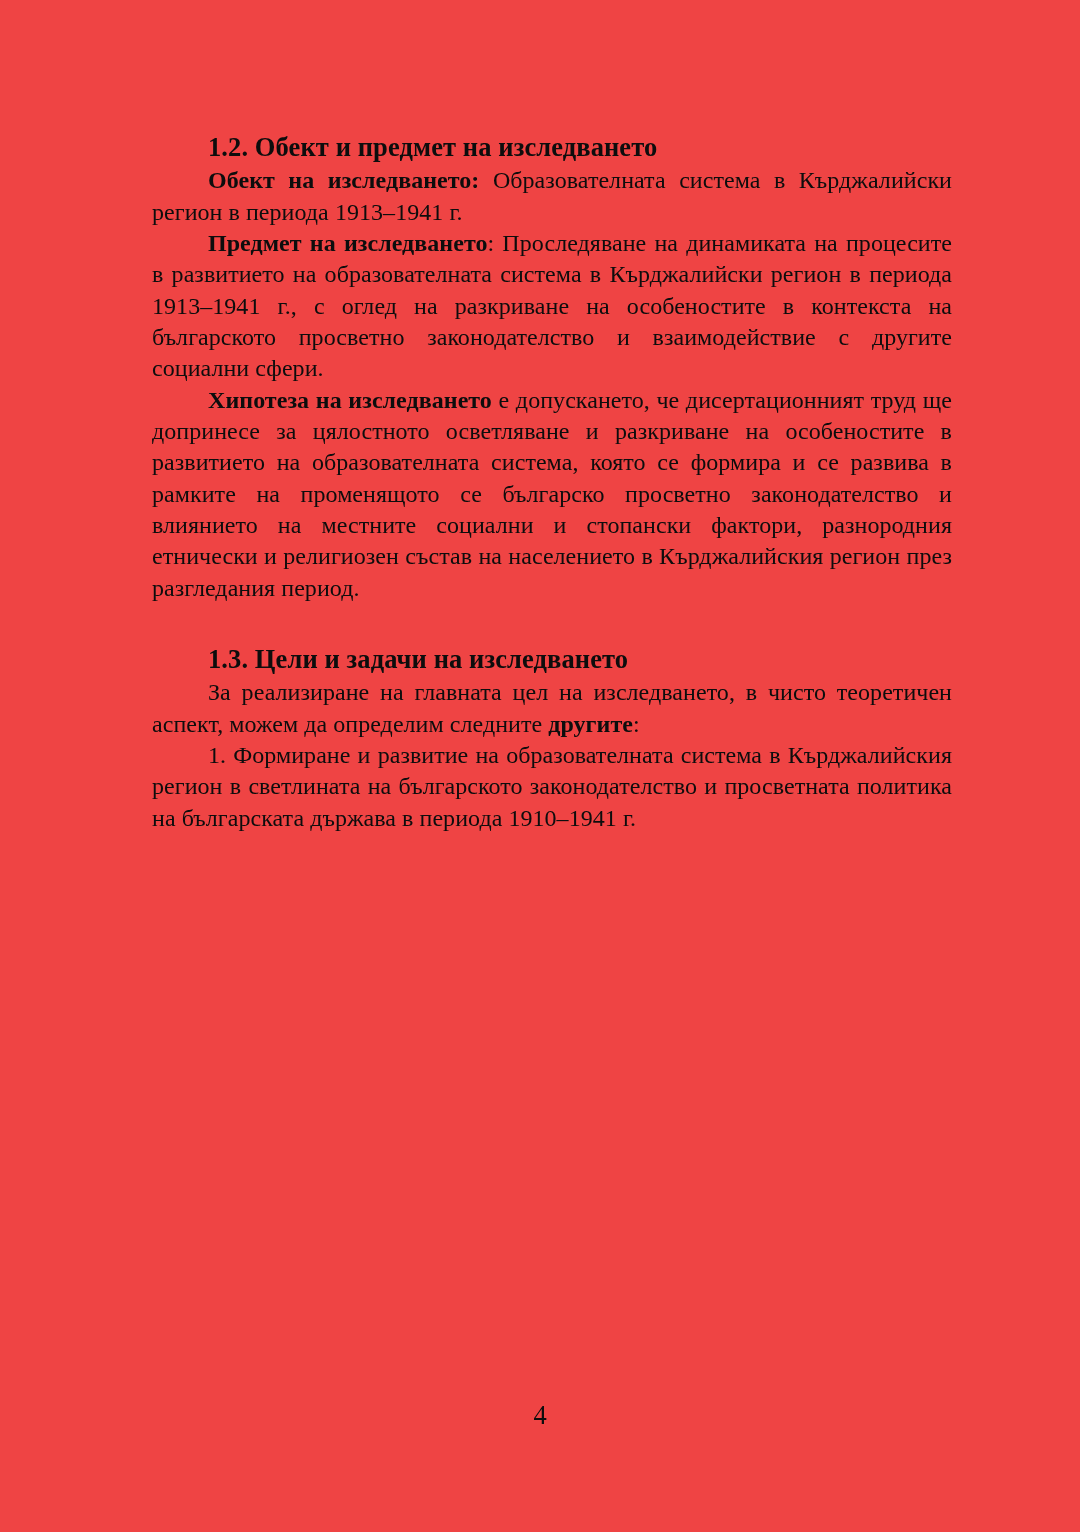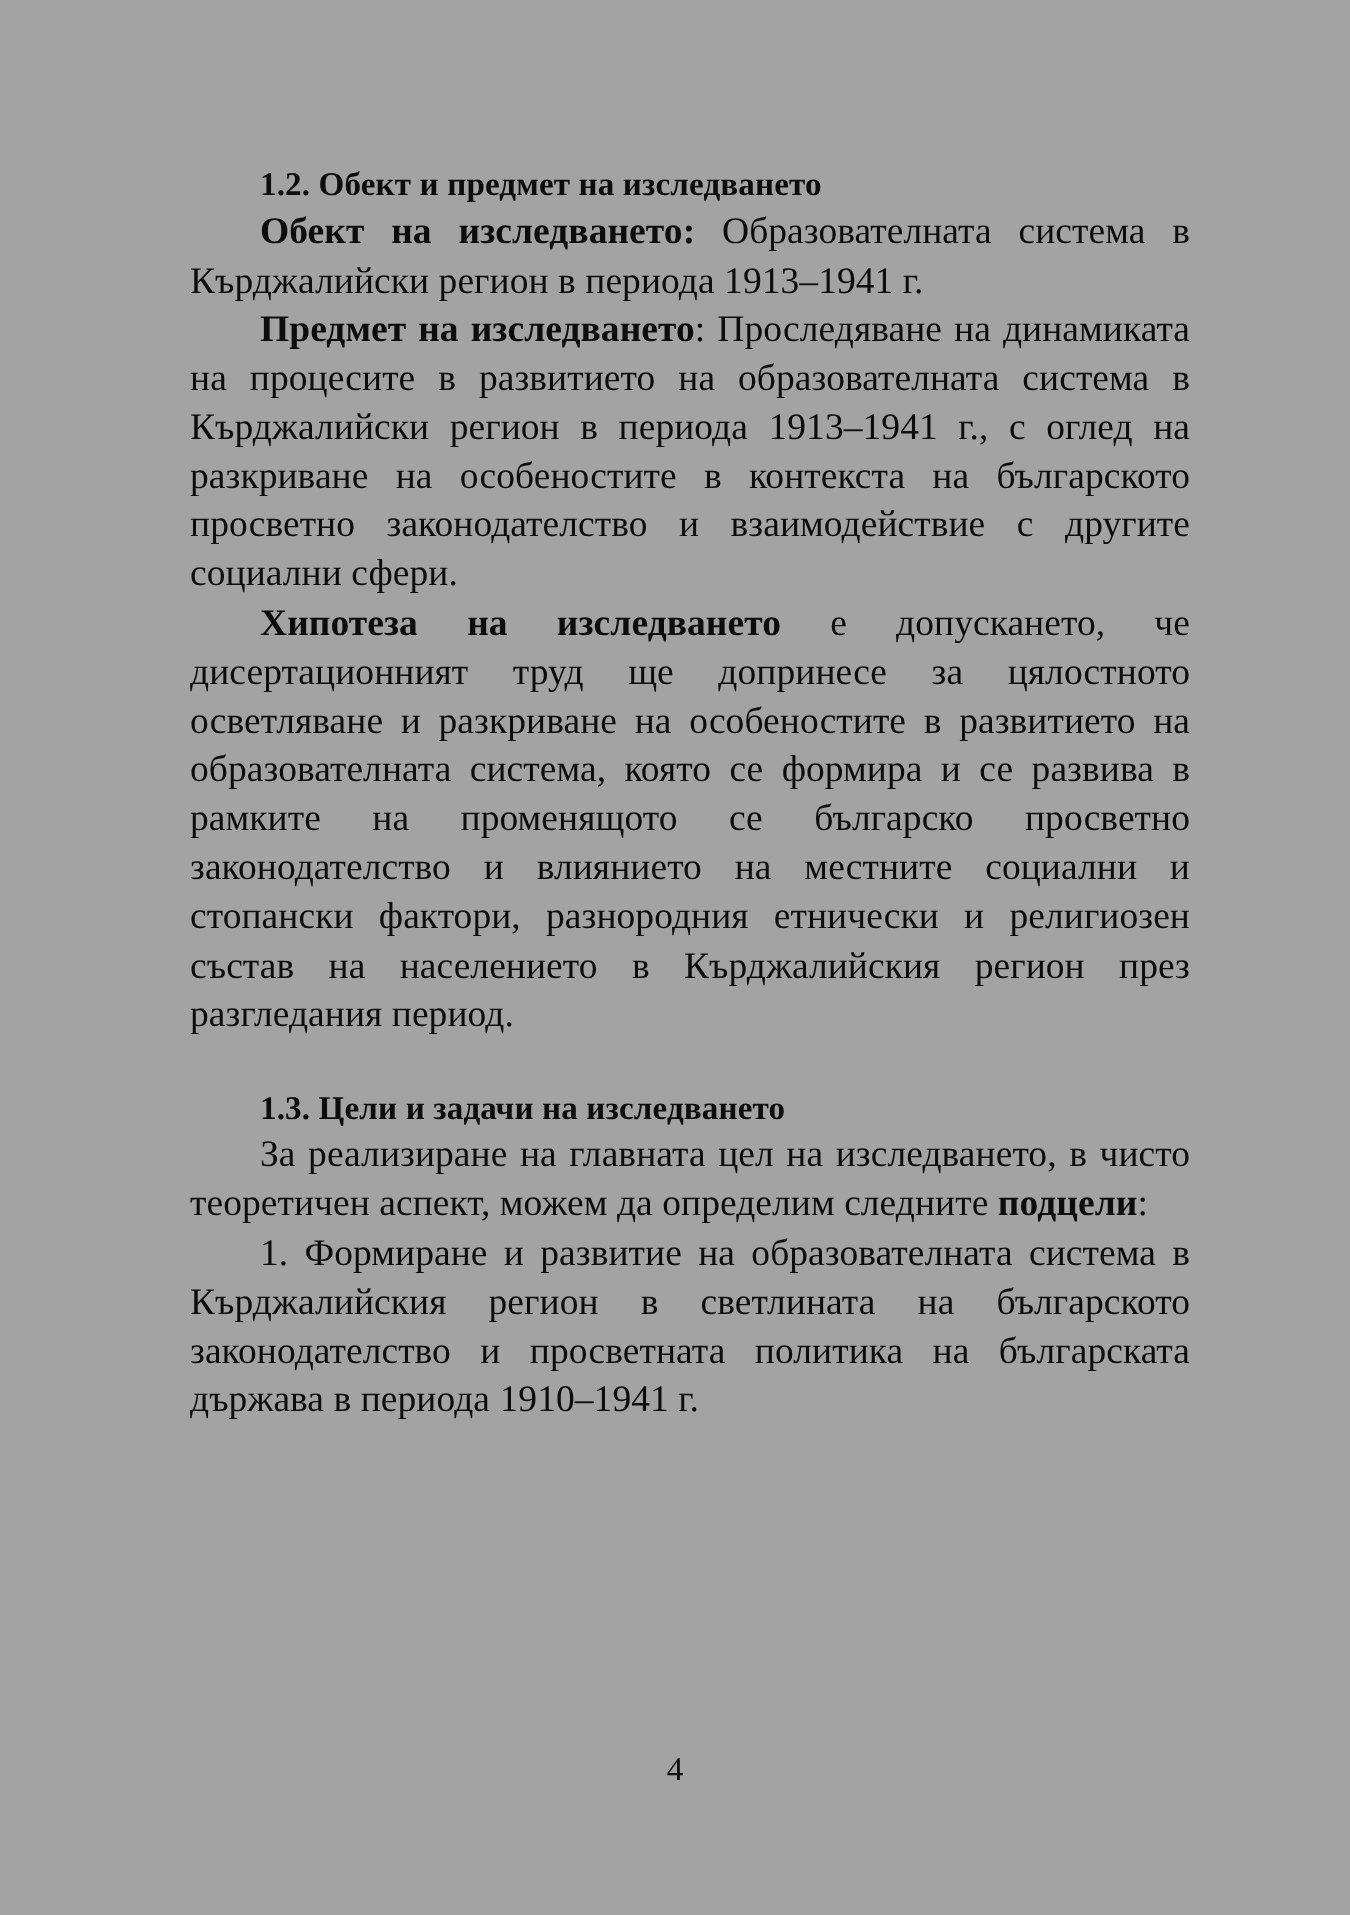--- a/index.html
+++ b/index.html
@@ -12,36 +12,36 @@
     height: 1532px;
     font-family: "Liberation Serif", "DejaVu Serif", serif;
     color: #0d0d0d;
   }
   .page {
     position: relative;
     width: 1080px;
     height: 1532px;
     box-sizing: border-box;
     padding: 130px 116px 40px 140px;
-    background: #a3a3a3;
+    background: #ef4444;
   }
   .content {
     width: 800px;
     margin: 0 auto;
   }
   .heading {
     font-weight: bold;
     font-size: 26.5px;
     line-height: 1.30;
     text-indent: 56px;
     margin: 0 0 1px 0;
     letter-spacing: 0.1px;
   }
   .para {
-    font-size: 30px;
+    font-size: 24px;
     line-height: 1.305;
     margin: 0;
     text-align: justify;
     text-indent: 56px;
     hyphens: manual;
     letter-spacing: 0.05px;
   }
   .para.nojust {
     text-align: left;
   }
@@ -73,21 +73,21 @@
 
     <p class="para"><b>Предмет на изследването</b><span>: Проследяване на динамиката на процесите в развитието на образователната система в Кърджалийски регион в периода 1913–1941 г., с оглед на разкриване на особеностите в контекста на българското просветно законодателство и взаимодействие с другите социални сфери.</span></p>
 
     <p class="para"><b>Хипотеза на изследването</b><span> е допускането, че дисертационният труд ще допринесе за цялостното осветляване и разкриване на особеностите в развитието на образователната система, която се формира и се развива в рамките на променящото се българско просветно законодателство и влиянието на местните социални и стопански фактори, разнородния етнически и религиозен състав на населението в Кърджалийския регион през разгледания период.</span></p>
 
     <div class="section-gap"></div>
 
     <h2 class="heading">1.3. Цели и задачи на изследването</h2>
 
 
-    <p class="para"><span>За реализиране на главната цел на изследването, в чисто теоретичен аспект, можем да определим следните </span><b>подцели</b><span>:</span></p>
+    <p class="para"><span>За реализиране на главната цел на изследването, в чисто теоретичен аспект, можем да определим следните </span><b>другите</b><span>:</span></p>
 
     <p class="para">1. Формиране и развитие на образователната система в Кърджалийския регион в светлината на българското законодателство и просветната политика на българската държава в периода 1910–1941 г.</p>
 
 
 
   </div>
 
   <div class="pagenum">4</div>
 </div>
 

